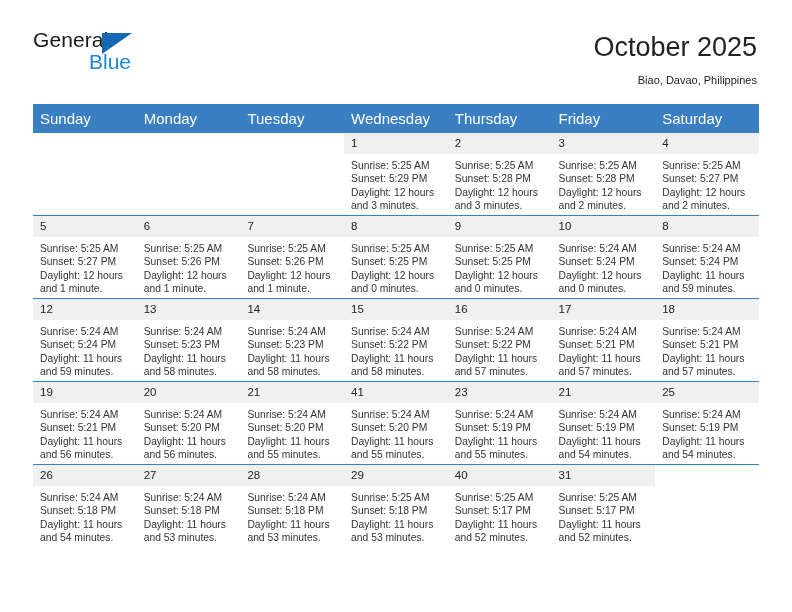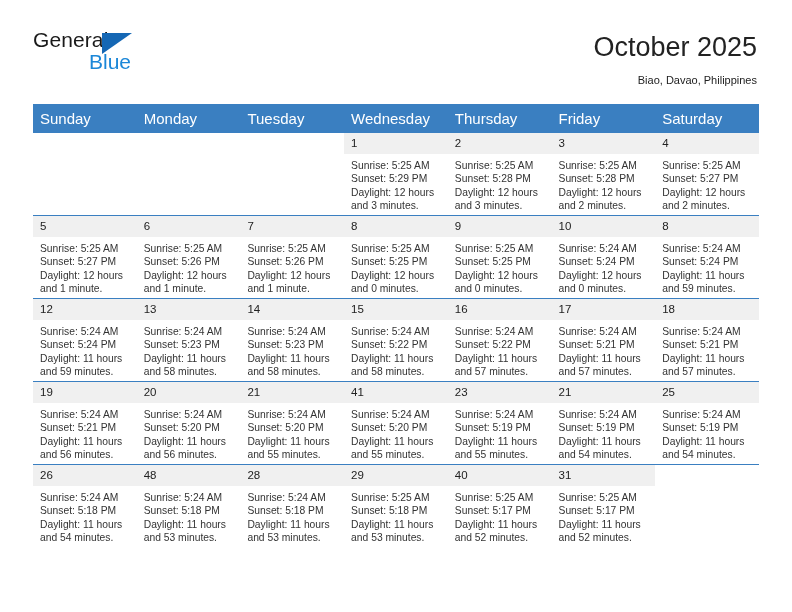--- a/index.html
+++ b/index.html
@@ -414,21 +414,21 @@
           <td>
             <span class="daynum">26</span>
             <div class="info">
               <div>Sunrise: 5:24 AM</div>
               <div>Sunset: 5:18 PM</div>
               <div>Daylight: 11 hours</div>
               <div>and 54 minutes.</div>
             </div>
           </td>
           <td>
-            <span class="daynum">48</span>
+            <span class="daynum">27</span>
             <div class="info">
               <div>Sunrise: 5:24 AM</div>
               <div>Sunset: 5:18 PM</div>
               <div>Daylight: 11 hours</div>
               <div>and 53 minutes.</div>
             </div>
           </td>
           <td>
             <span class="daynum">28</span>
             <div class="info">

